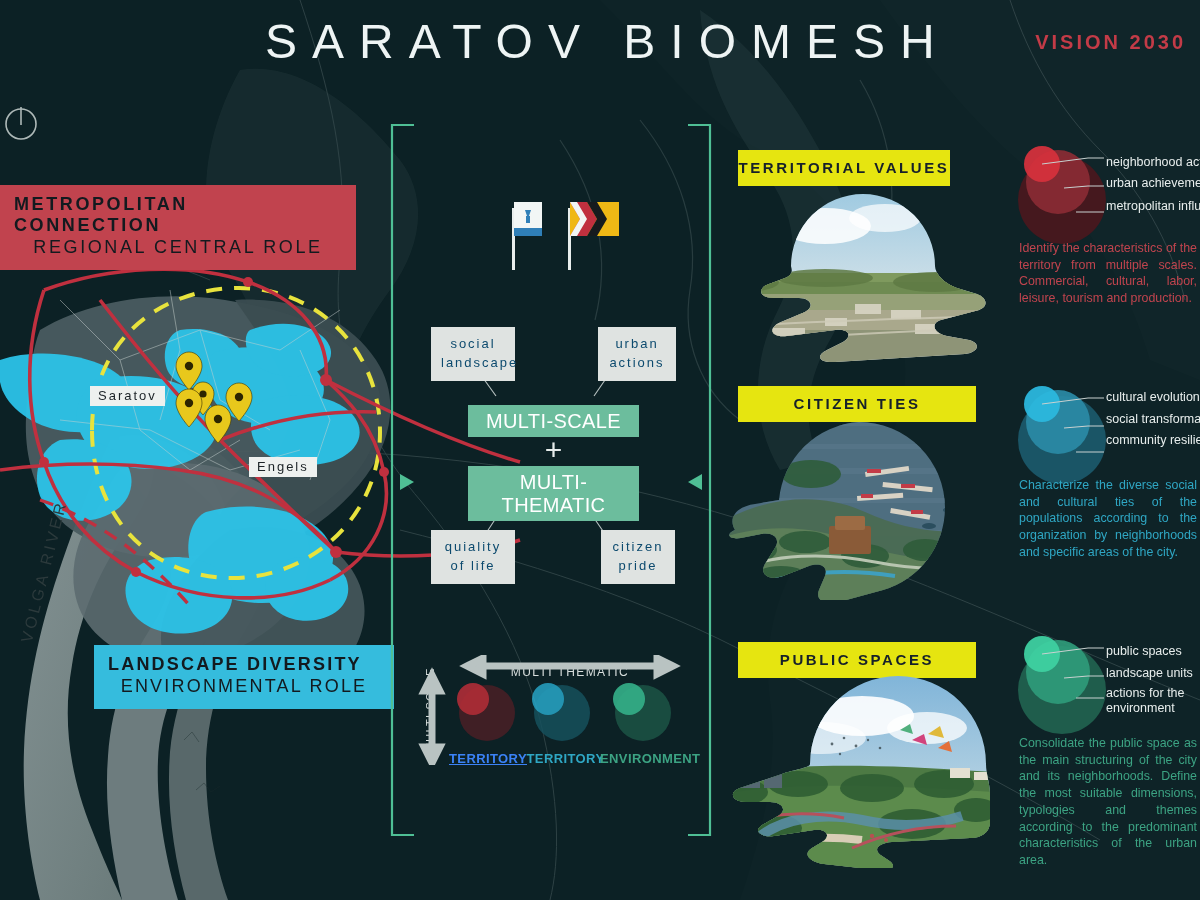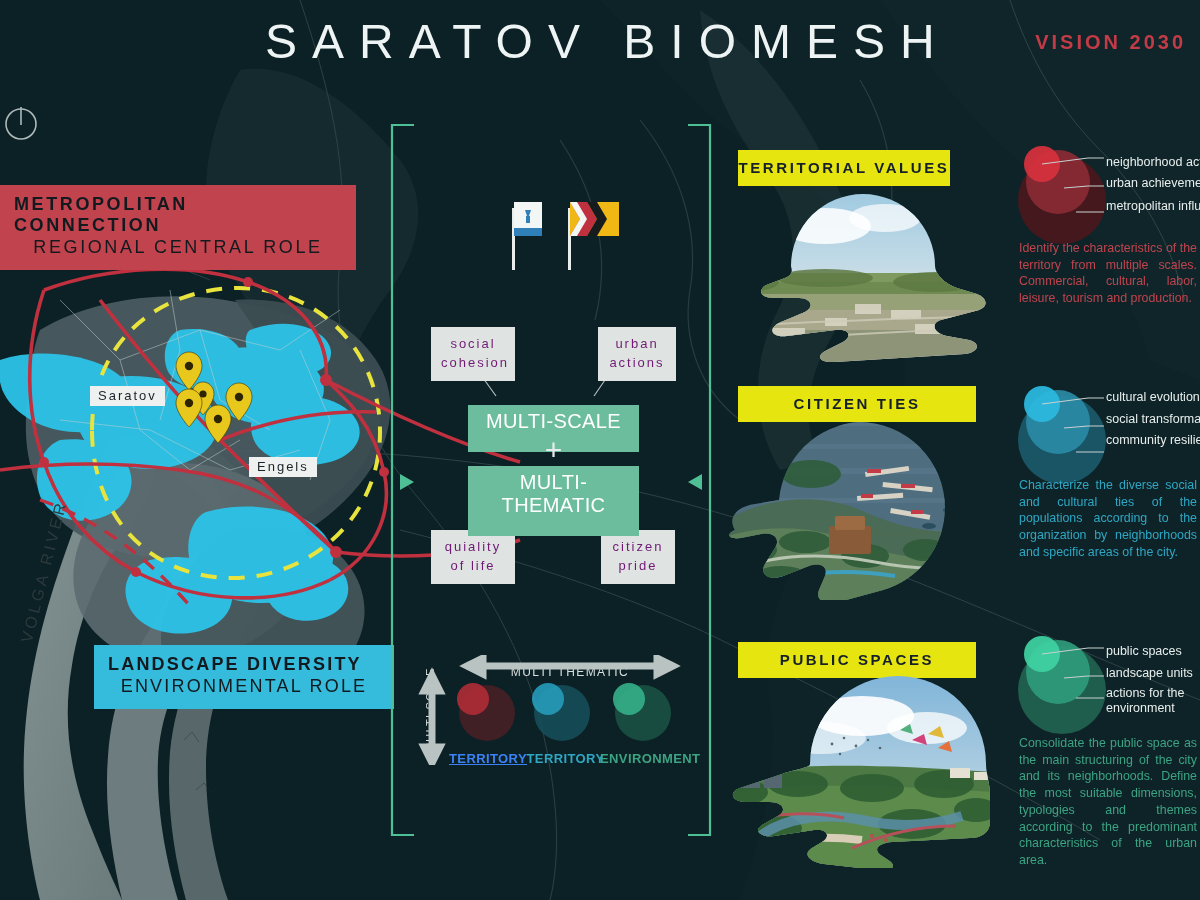--- a/index.html
+++ b/index.html
@@ -35,24 +35,24 @@
   .volga{position:absolute;left:18px;top:640px;color:#2c3a3c;font-size:16px;letter-spacing:3.5px;
          transform:rotate(-76deg);transform-origin:left top;white-space:nowrap;font-weight:500;}
 
   
   .flag{position:absolute;}
 
   
   .bracket{position:absolute;}
 
   
-  .chip{position:absolute;background:#dfe3e1;color:#701a75;font-size:13px;letter-spacing:2px;
+  .chip{position:absolute;background:#dfe3e1;color:#0c4a6e;font-size:13px;letter-spacing:2px;
         line-height:1.45;text-align:center;padding:8px 10px;box-sizing:border-box;}
   .greenbar{position:absolute;background:#6cbd9d;color:#ffffff;font-size:20px;font-weight:500;
-            letter-spacing:.4px;text-align:center;padding:5px 0 19px 0;box-sizing:border-box;}
+            letter-spacing:.4px;text-align:center;padding:5px 0 4px 0;box-sizing:border-box;}
   .plus{position:absolute;color:#e6eceb;font-size:30px;font-weight:300;text-align:center;}
 
   
   .legend-h{position:absolute;color:#d8dedd;font-size:12px;letter-spacing:1.4px;text-align:center;}
   .legend-v{position:absolute;color:#d8dedd;font-size:11px;letter-spacing:1.2px;
             transform:rotate(-90deg);transform-origin:left top;white-space:nowrap;}
   .legend-label{position:absolute;font-size:13px;font-weight:bold;letter-spacing:.4px;text-align:center;}
 
   
   .ybanner{position:absolute;background:#e6e510;color:#16202a;font-size:15px;font-weight:bold;
@@ -245,21 +245,21 @@
     <g stroke="#b9c3c2" stroke-width="1.1" fill="none">
       <line x1="53" y1="4" x2="76" y2="36"></line>
       <line x1="196" y1="4" x2="174" y2="36"></line>
       <line x1="76" y1="158" x2="55" y2="190"></line>
       <line x1="174" y1="158" x2="196" y2="190"></line>
     </g>
   </svg>
 
   <div class="chip" style="left:431px;top:327px;width:84px;">
     <div>social</div>
-    <div>cohesion</div>
+    <div>landscape</div>
   </div>
   <div class="chip" style="left:598px;top:327px;width:78px;">
     <div>urban</div>
     <div>actions</div>
   </div>
   <div class="chip" style="left:431px;top:530px;width:84px;">
     <div>quiality</div>
     <div>of life</div>
   </div>
   <div class="chip" style="left:601px;top:530px;width:74px;">

